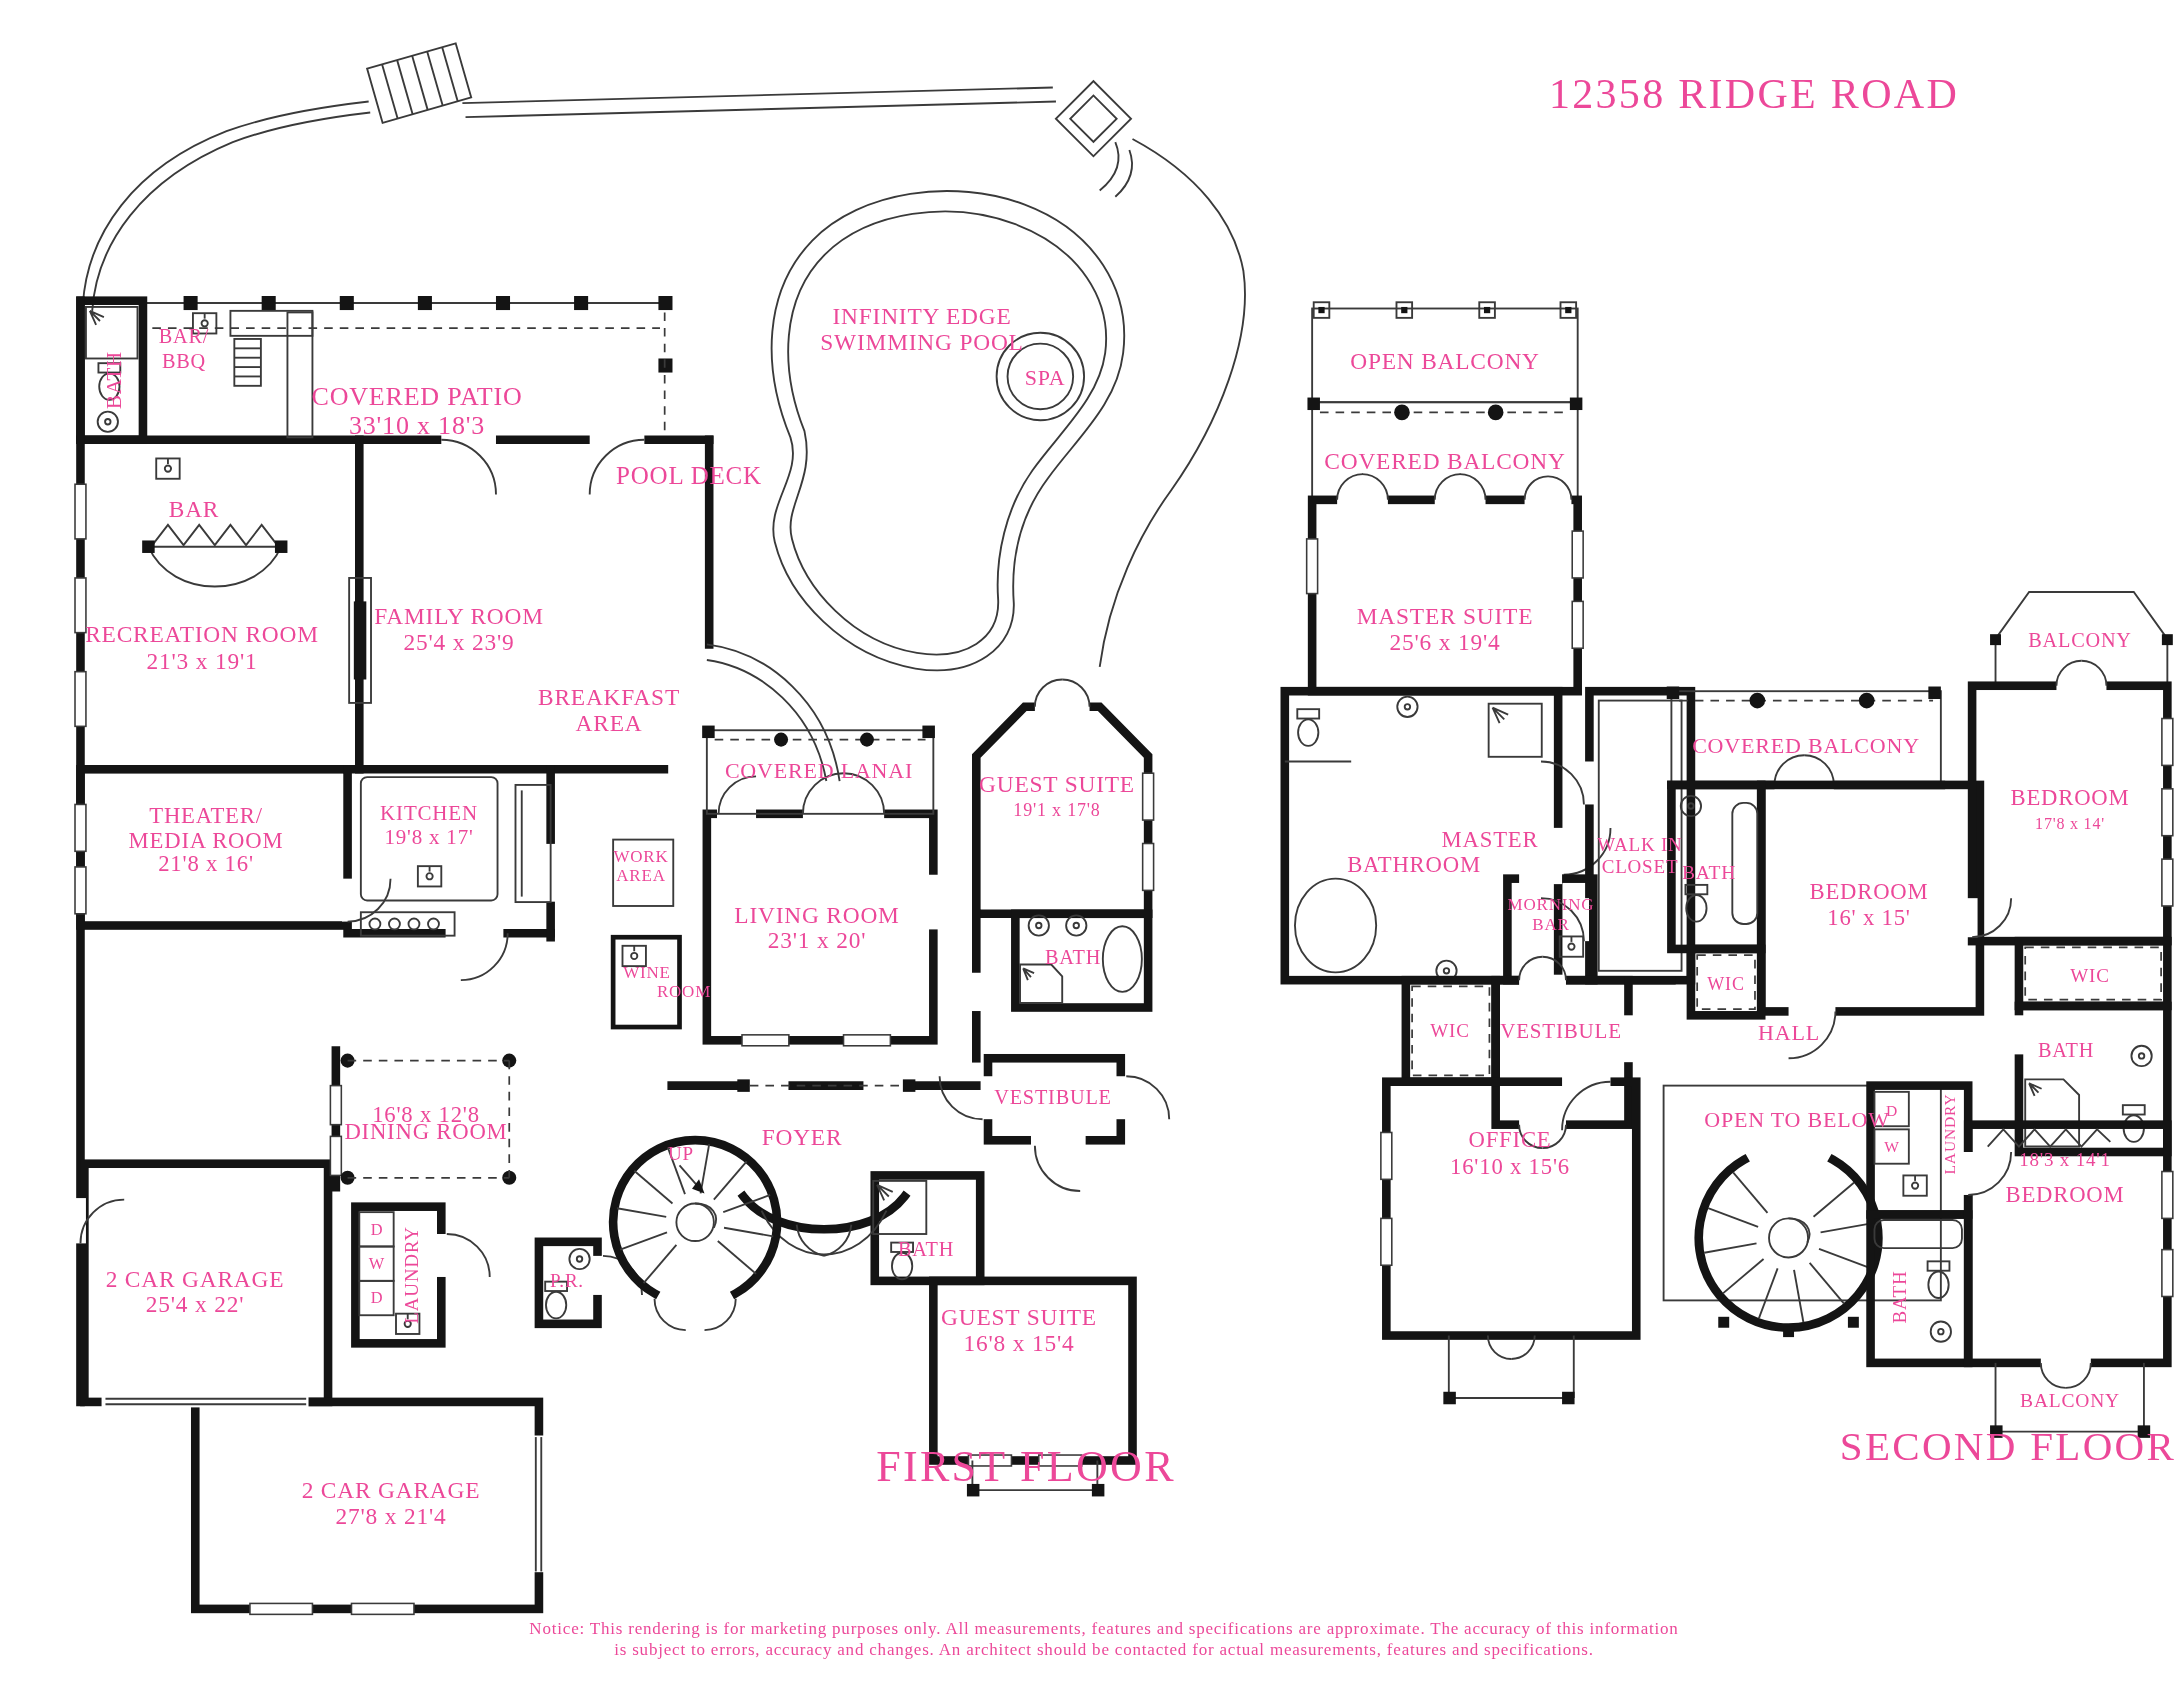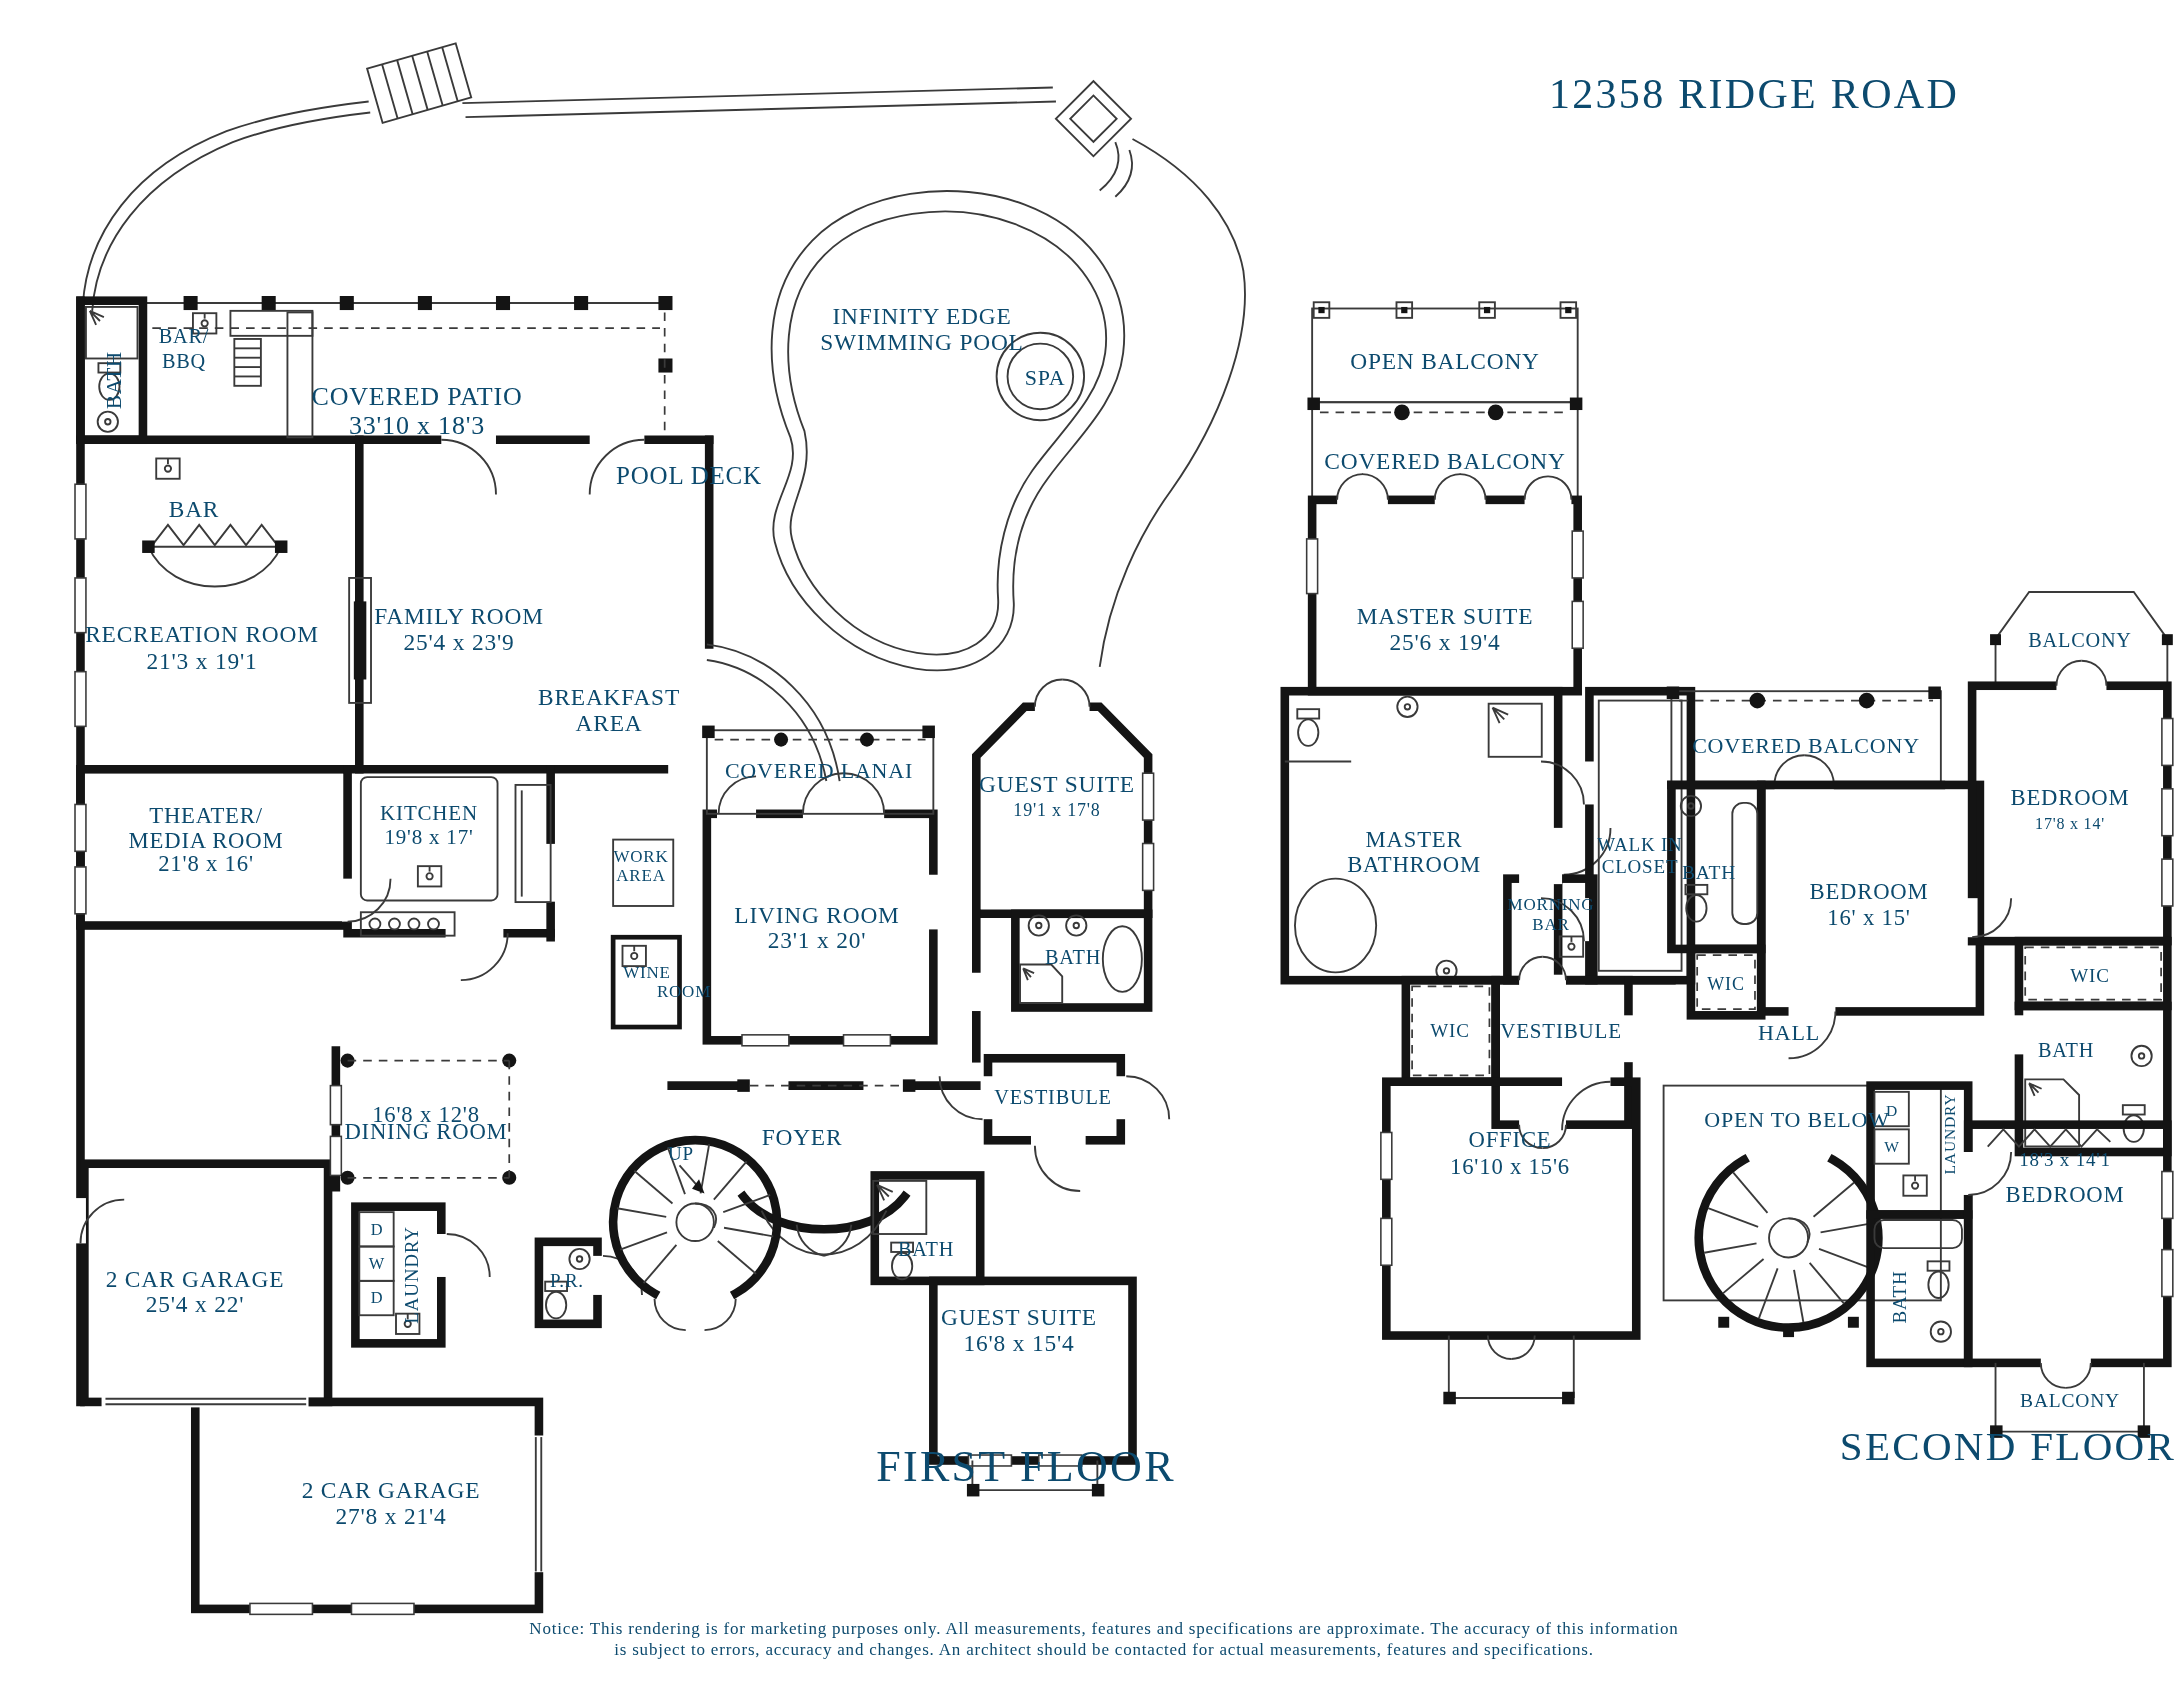--- a/index.html
+++ b/index.html
@@ -1,17 +1,17 @@
 <!DOCTYPE html>
 <html style="font-size:12.5px"><head>
 <meta charset="utf-8">
 <style>
   html,body{margin:0;padding:0;background:#fff;}
   #canvas{position:relative;width:2183px;height:1687px;background:#fff;overflow:hidden;
-          font-family:"Liberation Serif",serif;color:#0c4a6e;}
+          font-family:"Liberation Serif",serif;color:#ec4899;}
   svg{position:absolute;left:0;top:0;}
   .w{fill:none;stroke:#141414;stroke-width:11;stroke-linecap:square;}
   .m{fill:none;stroke:#141414;stroke-width:6;}
   .t{fill:none;stroke:#3a3a3a;stroke-width:2.4;}
   .d{fill:none;stroke:#3a3a3a;stroke-width:2.2;stroke-dasharray:11 9;}
   .f{fill:#141414;stroke:none;}
   .win{fill:#fff;stroke:#3a3a3a;stroke-width:2;}
   .gap{fill:#fff;stroke:none;}
   .lbl{position:absolute;transform:translate(-50%,-50%);white-space:nowrap;
        letter-spacing:0.8px;text-align:center;line-height:1.05;}
@@ -492,21 +492,21 @@
   <div class="lbl big" style="left:1026px;top:1467px;font-size:44px">FIRST FLOOR</div>
 
   <div class="lbl" style="left:1445px;top:361px;font-size:23.4px">OPEN BALCONY</div>
   <div class="lbl" style="left:1445px;top:461px;font-size:23.4px">COVERED BALCONY</div>
   <div class="lbl" style="left:1445px;top:616px;font-size:23.4px">MASTER SUITE</div>
   <div class="lbl" style="left:1445px;top:642px;font-size:23.4px">25'6 x 19'4</div>
   <div class="lbl" style="left:2080px;top:641px;font-size:20.3px">BALCONY</div>
   <div class="lbl" style="left:1806px;top:746px;font-size:22px">COVERED BALCONY</div>
   <div class="lbl" style="left:2070px;top:798px;font-size:22.7px">BEDROOM</div>
   <div class="lbl" style="left:2070px;top:824px;font-size:16px">17'8 x 14'</div>
-  <div class="lbl" style="left:1414px;top:840px;font-size:22.7px">MASTER</div>
+  <div class="lbl" style="left:1490px;top:840px;font-size:22.7px">MASTER</div>
   <div class="lbl" style="left:1414px;top:865px;font-size:22.7px">BATHROOM</div>
   <div class="lbl" style="left:1640px;top:845px;font-size:19px">WALK IN</div>
   <div class="lbl" style="left:1640px;top:867px;font-size:19px">CLOSET</div>
   <div class="lbl" style="left:1709px;top:873px;font-size:19.5px">BATH</div>
   <div class="lbl" style="left:1869px;top:892px;font-size:22.7px">BEDROOM</div>
   <div class="lbl" style="left:1869px;top:918px;font-size:22.7px">16' x 15'</div>
   <div class="lbl" style="left:1551px;top:905px;font-size:17px">MORNING</div>
   <div class="lbl" style="left:1551px;top:925px;font-size:17px">BAR</div>
   <div class="lbl" style="left:1726px;top:984px;font-size:18px">WIC</div>
   <div class="lbl" style="left:2090px;top:976px;font-size:19px">WIC</div>

